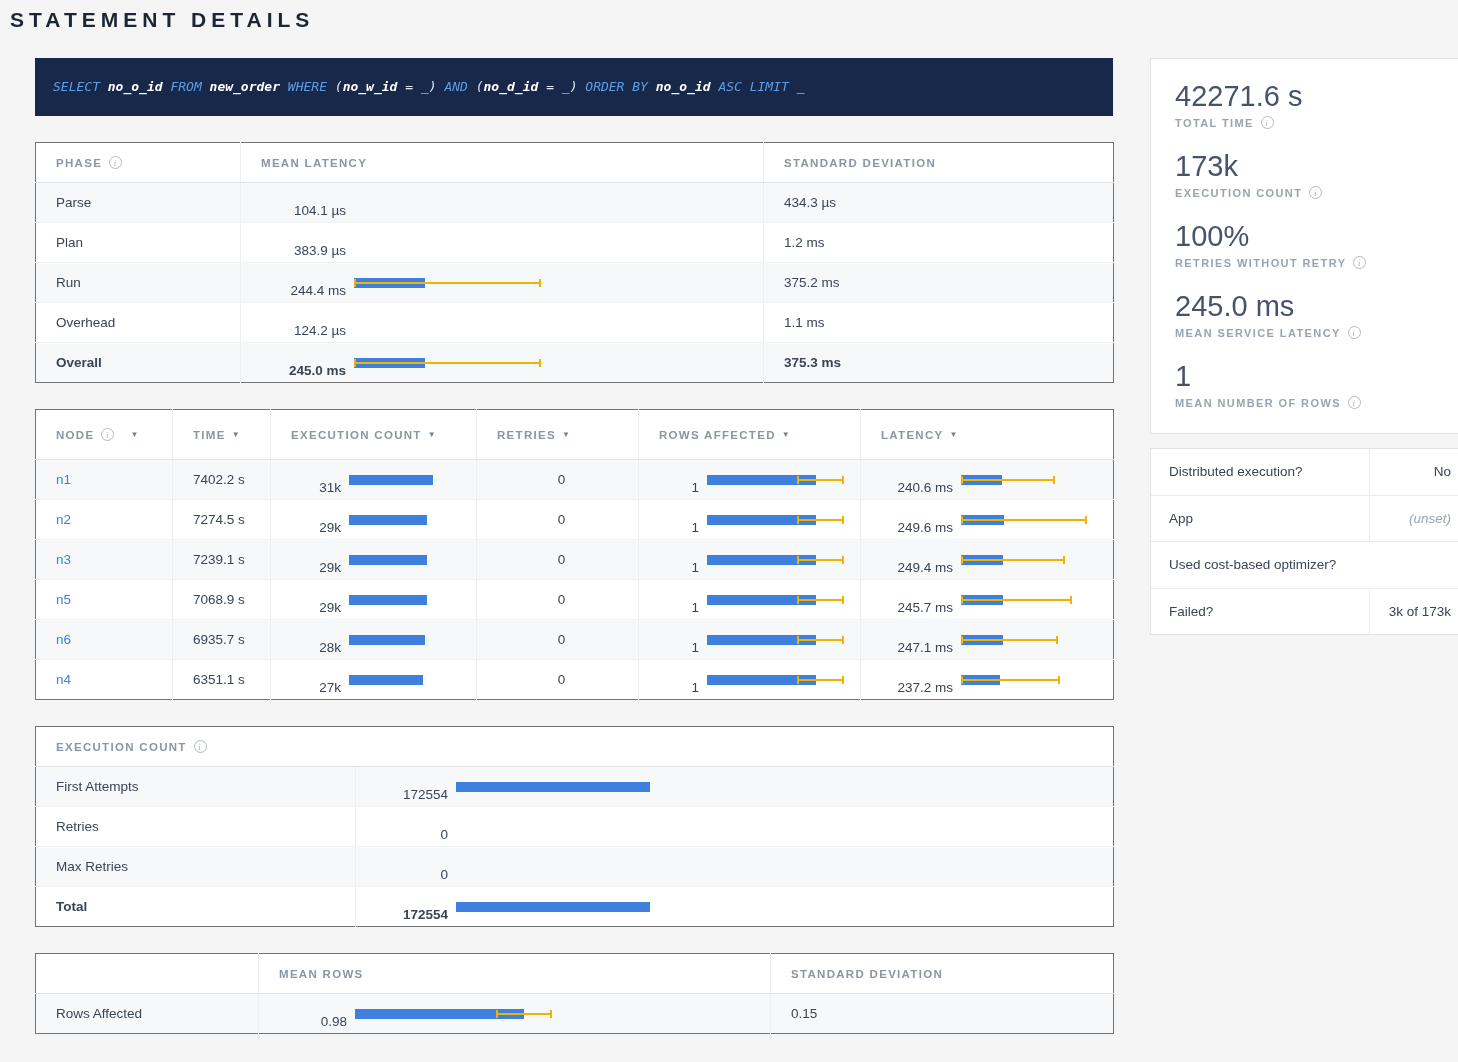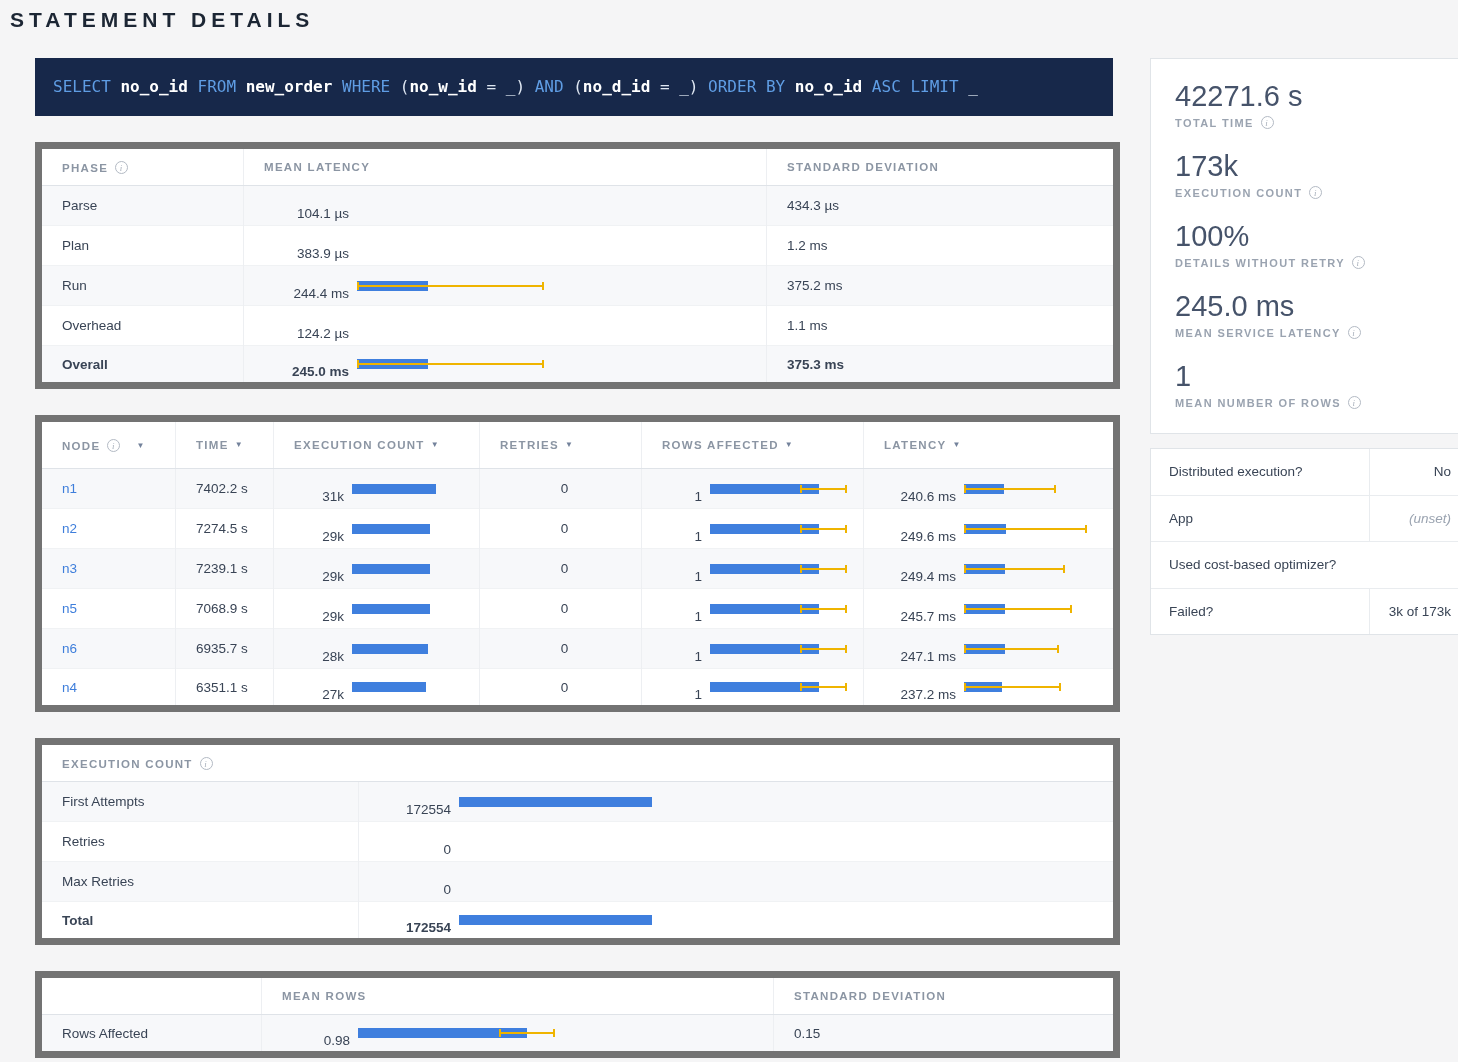--- a/index.html
+++ b/index.html
@@ -5,27 +5,27 @@
   * { box-sizing: border-box; margin: 0; padding: 0; }
   html, body { background: #f5f5f6; }
   body { width: 1458px; font-family: "Liberation Sans", sans-serif; color: #394455; }
   .page { padding: 8px 0 4px 0; min-height: 1062px; }
   .title { font-size: 21px; font-weight: 700; letter-spacing: 5px; color: #1c2634; margin-left: 10px; }
   .content { display: flex; align-items: flex-start; margin-top: 26px; padding: 0 30px 0 35px; }
   .main { width: 1078px; flex: none; }
   .sidebar { width: 318px; flex: none; margin-left: 37px; }
 
   .sqlbar { background: #17284a; min-height: 58px; display: flex; align-items: center;
-            padding: 8px 18px; font-family: "DejaVu Sans Mono", monospace; font-size: 16px; line-height: 1.5; }
+            padding: 8px 18px; font-family: "DejaVu Sans Mono", monospace; font-size: 13px; line-height: 1.5; font-style: italic; }
   .tok-kw { color: #5f9de4; }
   .tok-id { color: #ffffff; font-weight: 700; }
   .tok-op { color: #dfe7f2; }
 
   table.tbl { width: 100%; border-collapse: collapse; table-layout: fixed; background: #fff;
-              border: 7px solid #737373; margin-top: 26px; }
+              border: 1px solid #737373; margin-top: 26px; }
   .tbl th { height: 40px; font-size: 11.5px; font-weight: 700; letter-spacing: 1.3px; color: #8b95a3;
             text-align: left; padding: 0 12px 0 20px; border-bottom: 1px solid #dfe3e8; white-space: nowrap; }
   .node-tbl th { height: 50px; }
   .tbl td { height: 40px; font-size: 13.5px; color: #394455; padding: 0 12px 0 20px; border-top: 1px solid #f0f2f4; overflow: hidden; }
   .tbl tbody tr:first-child td { border-top: none; }
   tr.alt td { background: #f7f8fa; }
   tr.boldrow td, tr.boldrow .val { font-weight: 700; }
   .vr { border-right: 1px solid #edeff2; }
   .num { }
   .ctr { text-align: center; }
@@ -459,21 +459,21 @@
             <div class="stat">
               <div class="stat-value">173k</div>
               <div class="stat-label">
                 <span>EXECUTION COUNT</span>
                 <span class="info-icon">i</span>
               </div>
             </div>
             <div class="stat">
               <div class="stat-value">100%</div>
               <div class="stat-label">
-                <span>DETAILS WITHOUT RETRY</span>
+                <span>RETRIES WITHOUT RETRY</span>
                 <span class="info-icon">i</span>
               </div>
             </div>
             <div class="stat">
               <div class="stat-value">245.0 ms</div>
               <div class="stat-label">
                 <span>MEAN SERVICE LATENCY</span>
                 <span class="info-icon">i</span>
               </div>
             </div>

